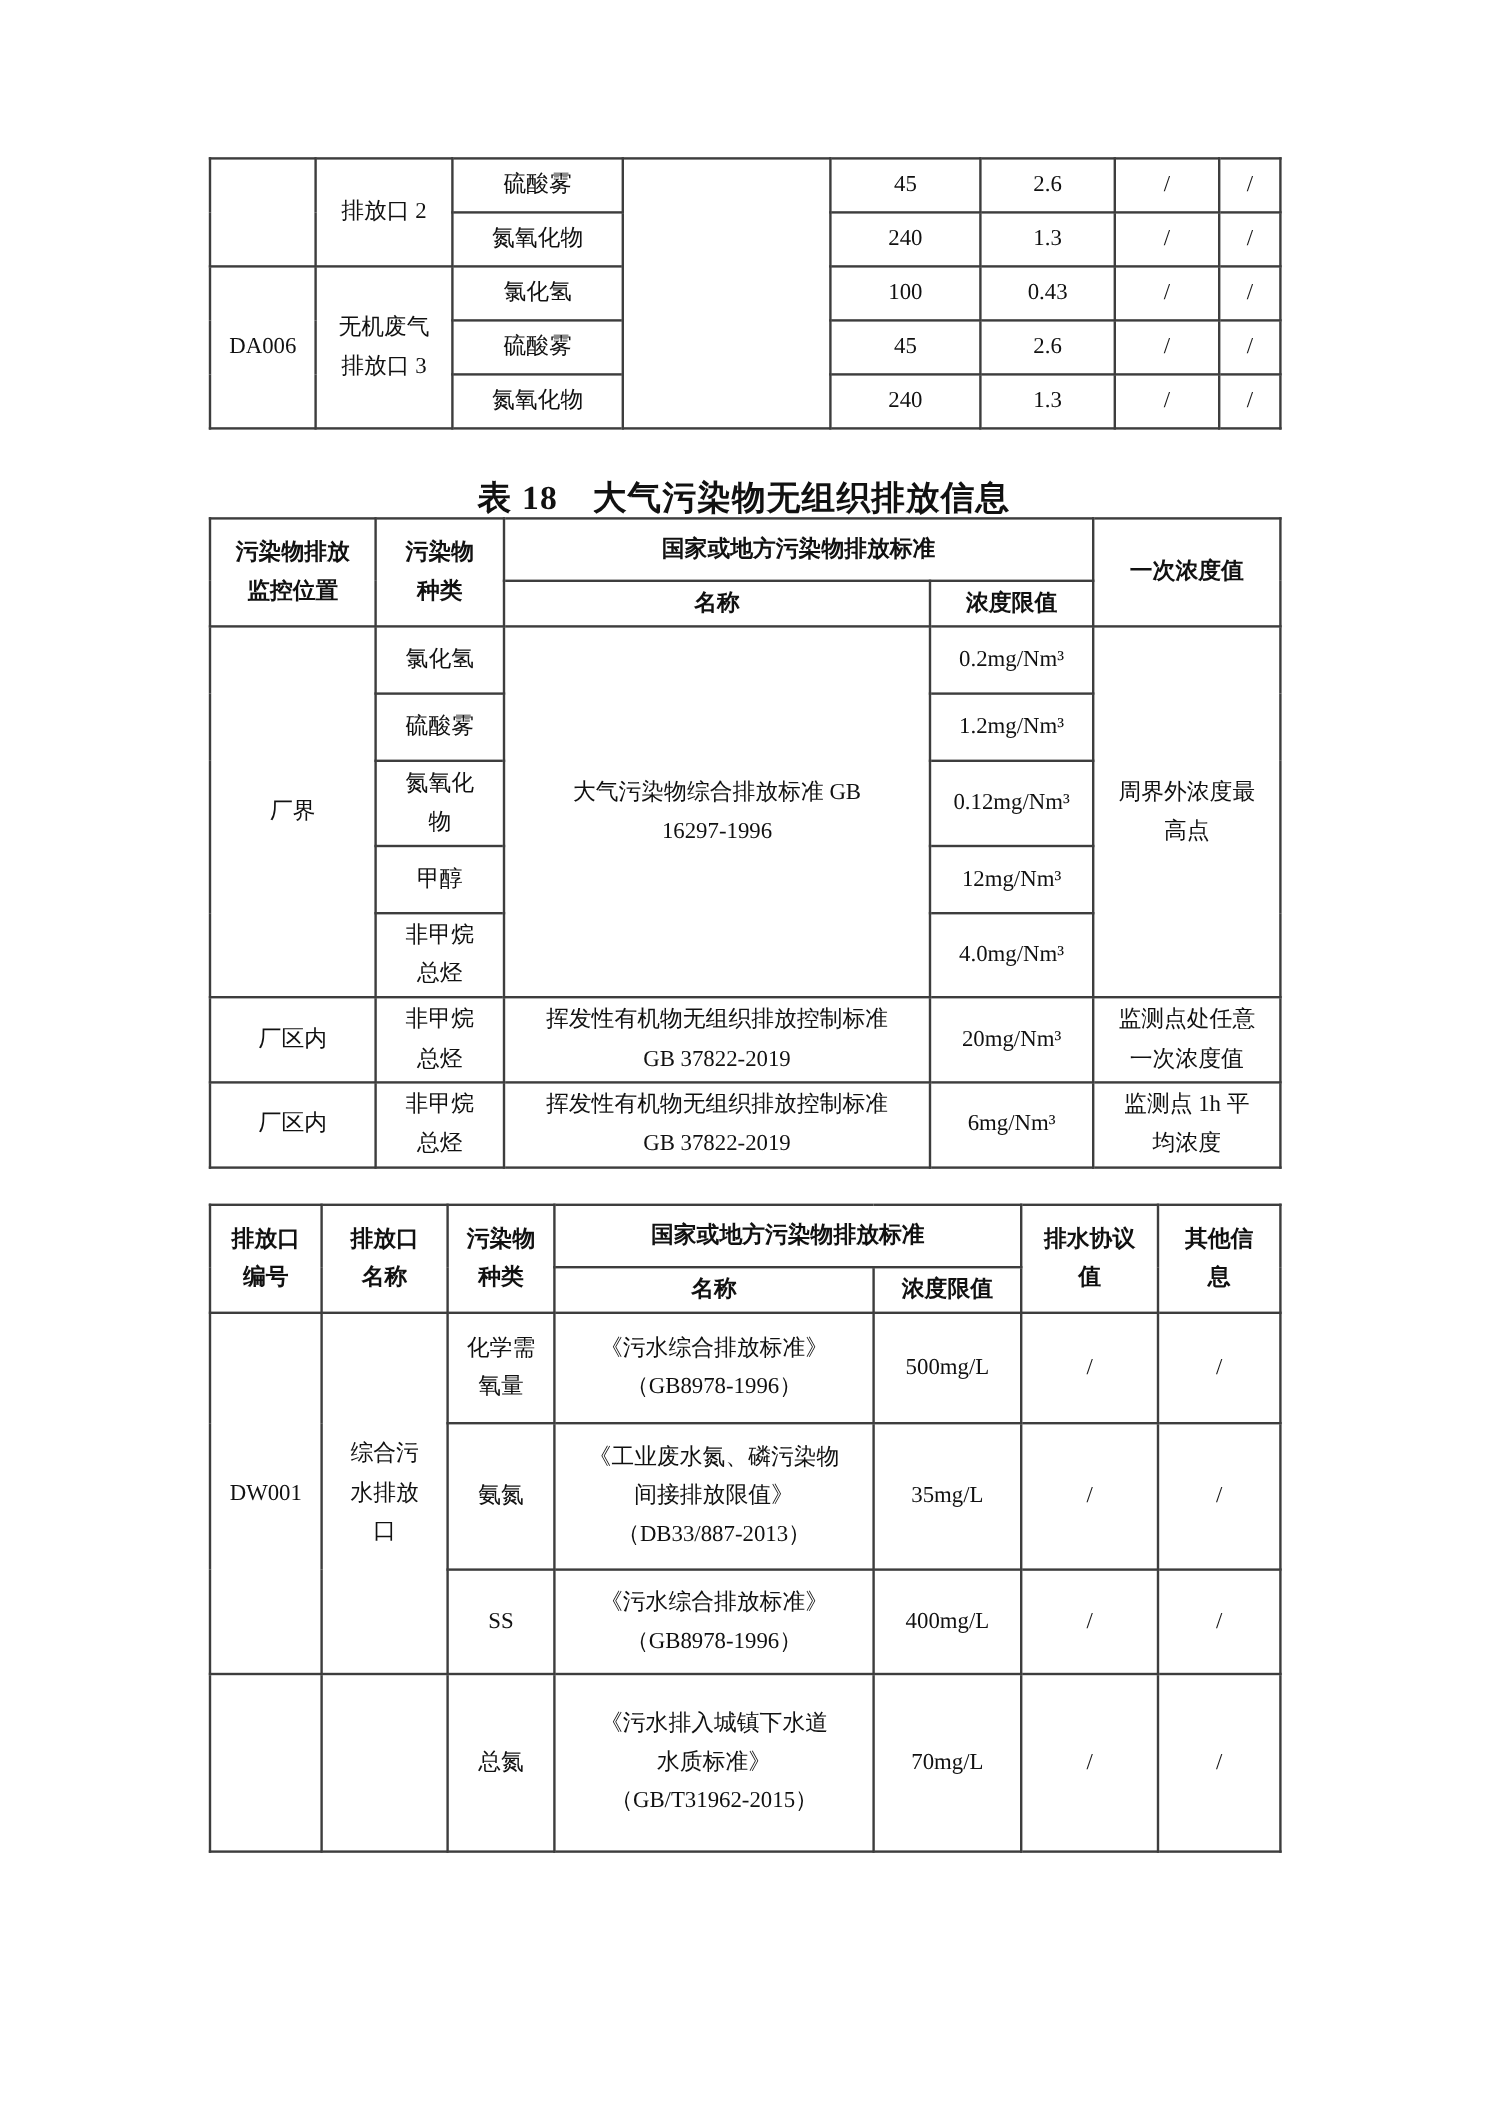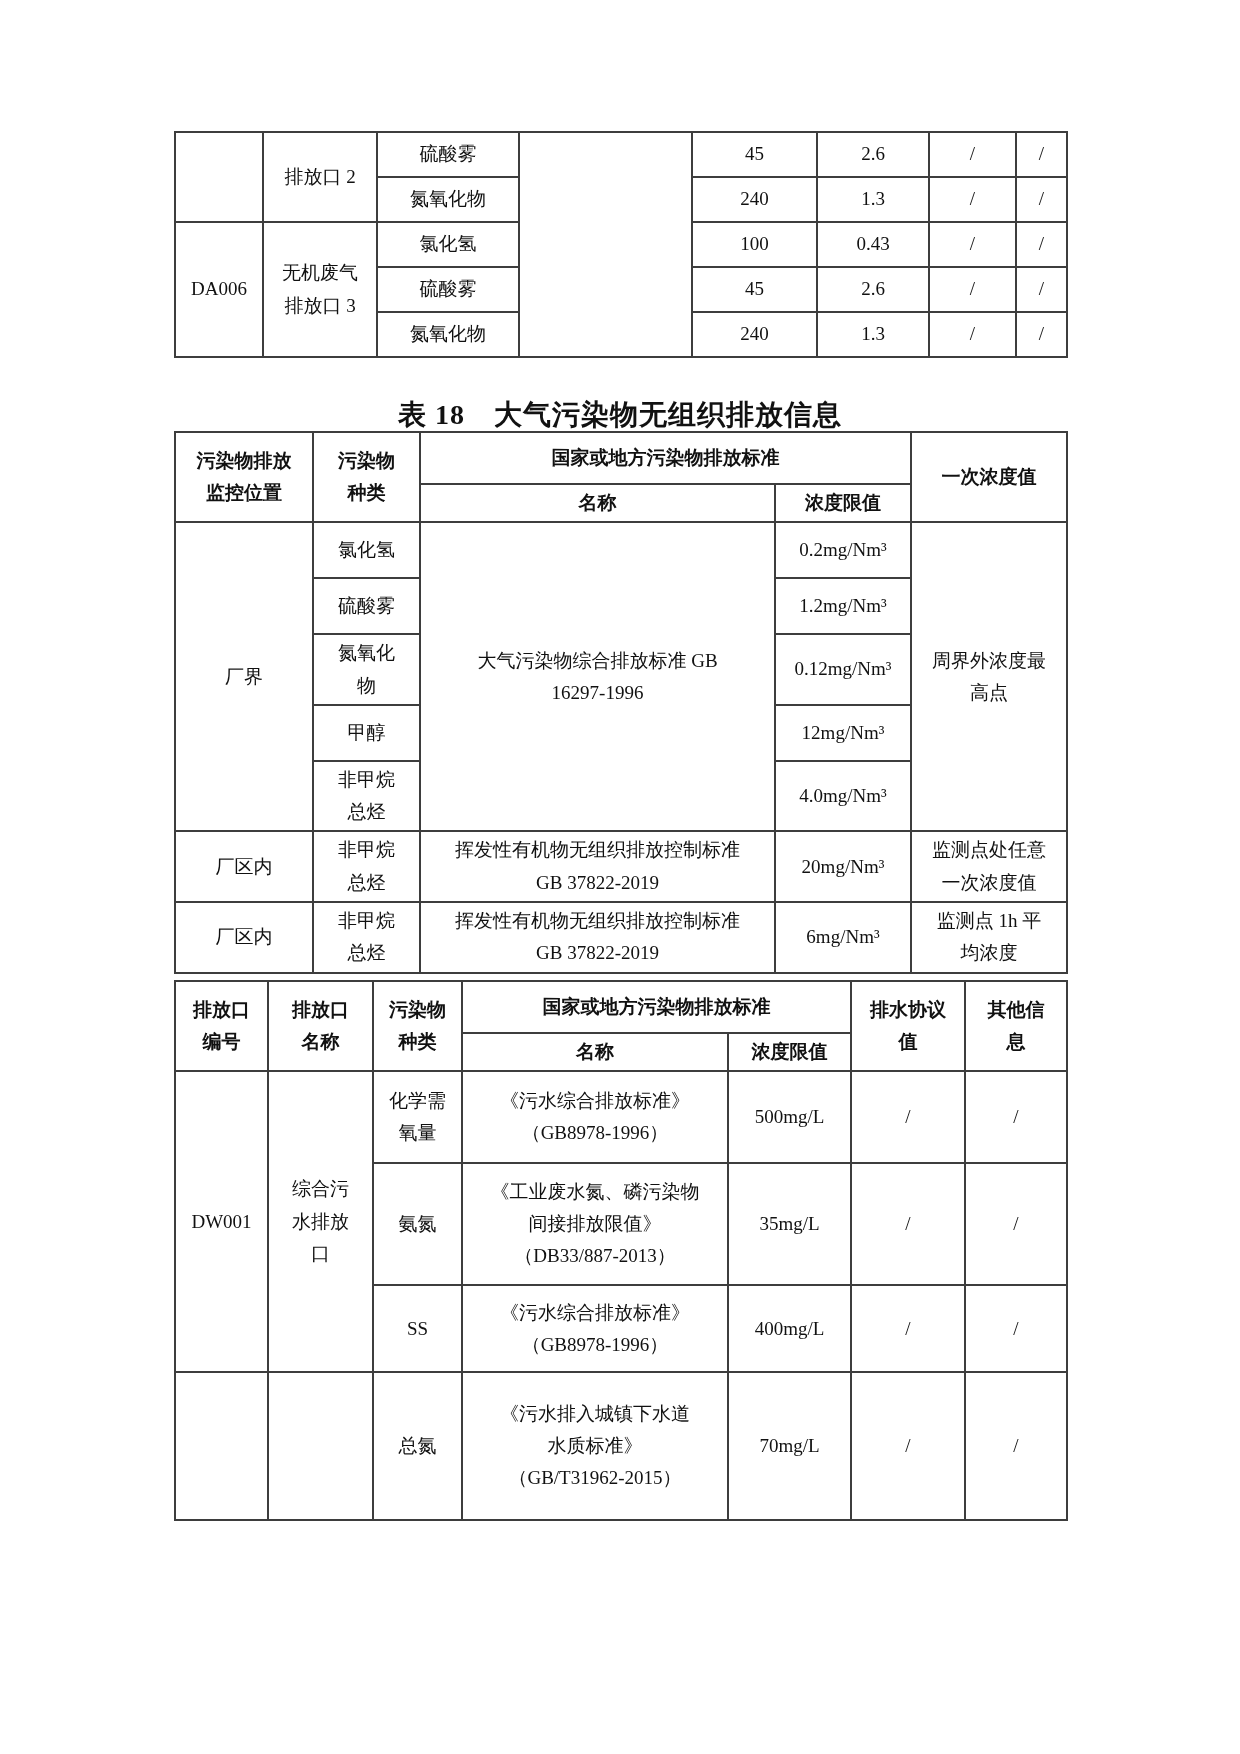--- a/index.html
+++ b/index.html
@@ -47,21 +47,21 @@
   .rh58{height:58px;}
   .rh92{height:92px;}
   .rh122{height:122px;}
   .rh90{height:87px;}
   .rh148{height:148px;}
   
   #t-cont{left:174px;top:131px;width:892px;}
   #cap18{top:396px;}
   #t18{left:174px;top:431px;width:892px;}
   #cap19{top:961px;}
-  #t19{left:174px;top:980px;width:892px;}
+  #t19{left:174px;top:1003px;width:892px;}
 </style>
 </head>
 <body>
 
 <div class="page">
 
   <table class="doc" id="t-cont">
     <colgroup>
       <col style="width:88px">
         <col style="width:114px">

